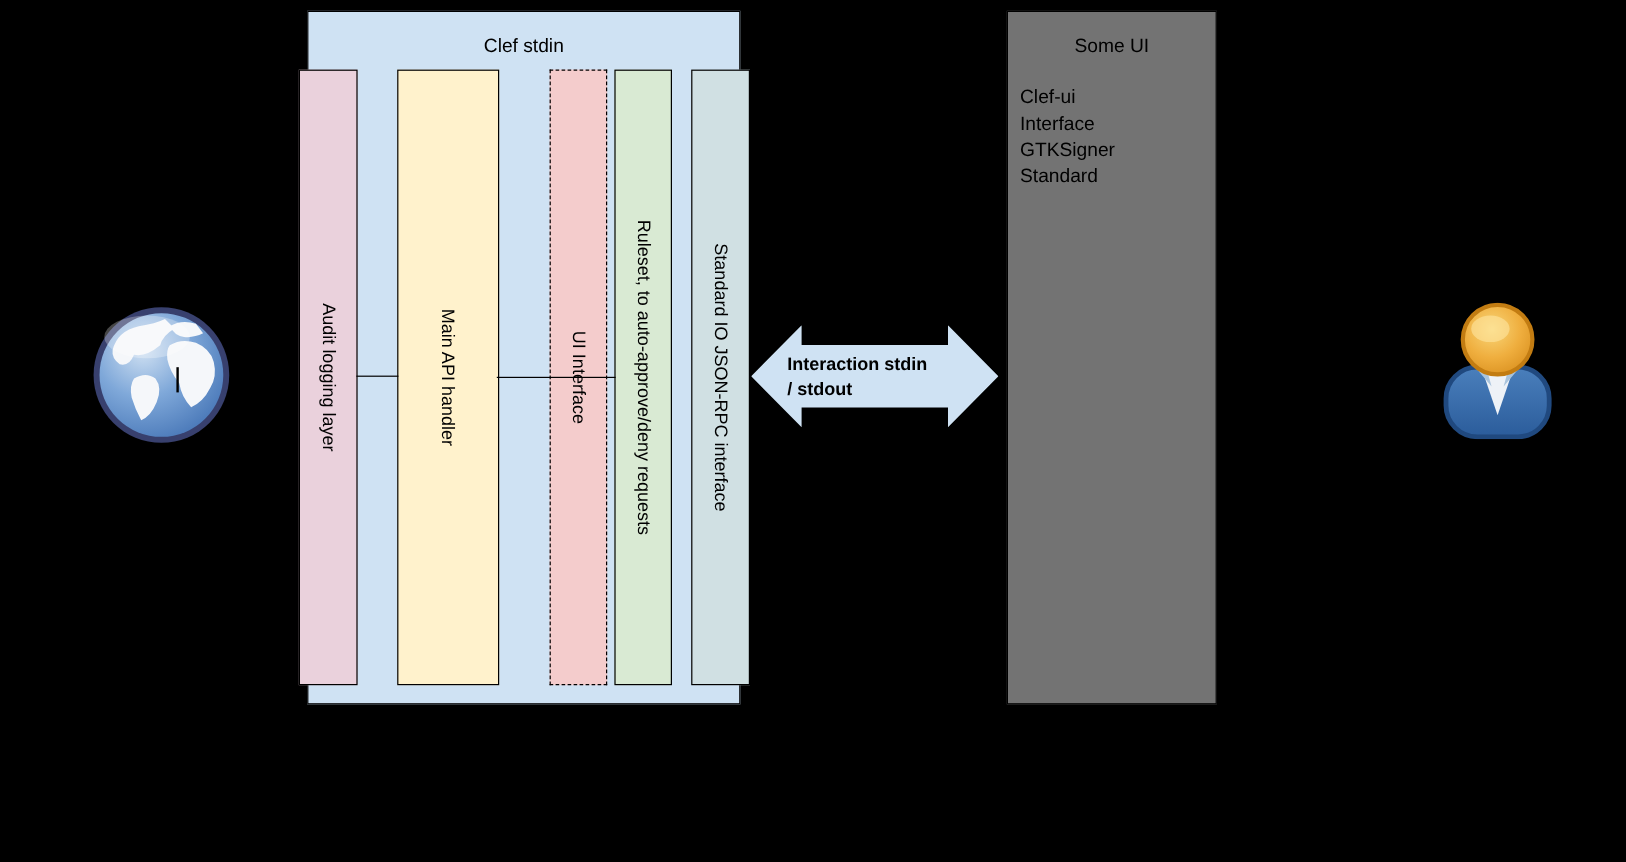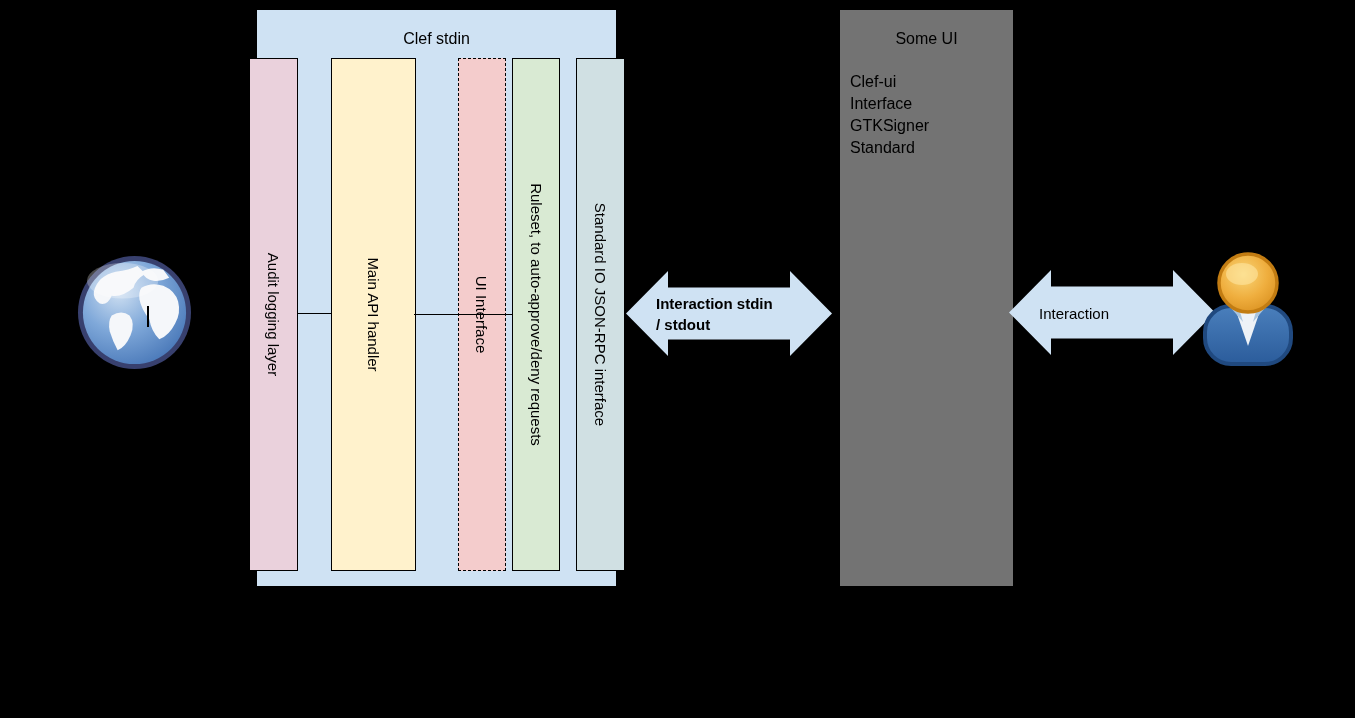--- a/index.html
+++ b/index.html
@@ -80,28 +80,20 @@
   <div class="dblarrow arrow-stdio">
     <svg width="206" height="85" viewBox="0 0 206 85">
       <polygon points="0,42.5 42,0 42,16.5 164,16.5 164,0 206,42.5 164,85 164,68.5 42,68.5 42,85" fill="#cfe2f3"></polygon>
     </svg>
     <div class="arrow-label">
       <div>Interaction stdin</div>
       <div>/ stdout</div>
     </div>
   </div>
 
-  <div class="dblarrow arrow-user">
-    <svg width="206" height="85" viewBox="0 0 206 85">
-      <polygon points="0,42.5 42,0 42,16.5 164,16.5 164,0 206,42.5 164,85 164,68.5 42,68.5 42,85" fill="#cfe2f3"></polygon>
-    </svg>
-    <div class="arrow-label">
-      <div>Interaction</div>
-    </div>
-  </div>
 
   <svg class="globe" viewBox="0 0 118 118">
     <defs>
       <radialGradient id="ocean" cx="0.35" cy="0.3" r="0.85">
         <stop offset="0" stop-color="#cfe0f2"></stop>
         <stop offset="0.45" stop-color="#7fa8d9"></stop>
         <stop offset="1" stop-color="#3f6fb2"></stop>
       </radialGradient>
     </defs>
     <circle cx="59" cy="59" r="57" fill="#38406e"></circle>

